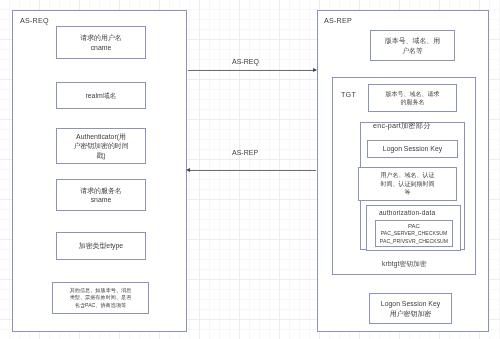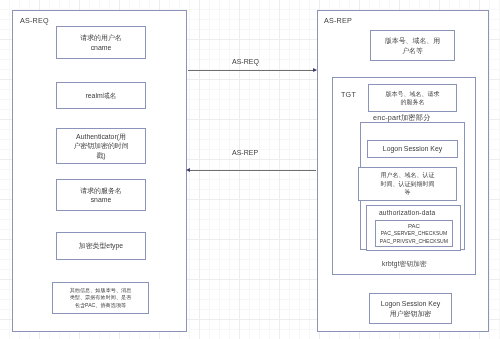--- a/index.html
+++ b/index.html
@@ -152,21 +152,21 @@
 
 <div class="group" style="left:332px; top:77px; width:144px; height:198px;"></div>
 <div class="panel-title" style="left:341px; top:90px;">TGT</div>
 
 <div class="node" style="left:368px; top:84px; width:89px; height:28px; flex-direction:column;">
   <span class="line small">版本号、域名、请求</span>
   <span class="line small">的服务名</span>
 </div>
 
 <div class="group" style="left:360px; top:122px; width:105px; height:128px;"></div>
-<div class="panel-title" style="left:373px; top:113px;">enc-part加密部分</div>
+<div class="panel-title" style="left:373px; top:121px;">enc-part加密部分</div>
 
 <div class="node" style="left:367px; top:140px; width:91px; height:18px;">
   <span class="line mid">Logon Session Key</span>
 </div>
 
 <div class="node" style="left:358px; top:167px; width:99px; height:34px; flex-direction:column;">
   <span class="line small">用户名、域名、认证</span>
   <span class="line small">时间、认证到期时间</span>
   <span class="line small">等</span>
 </div>

